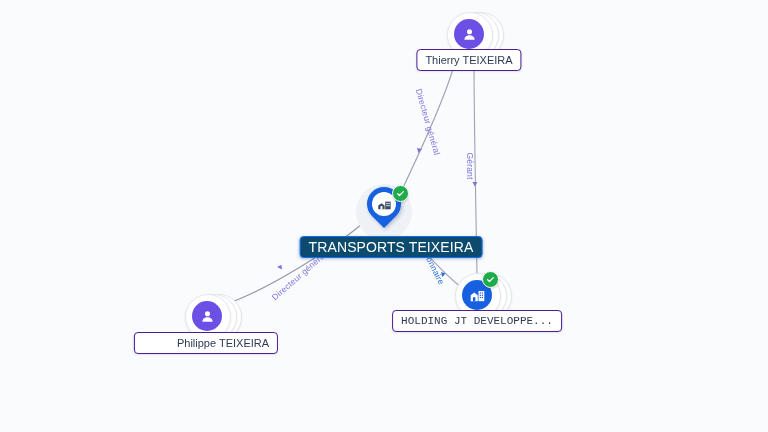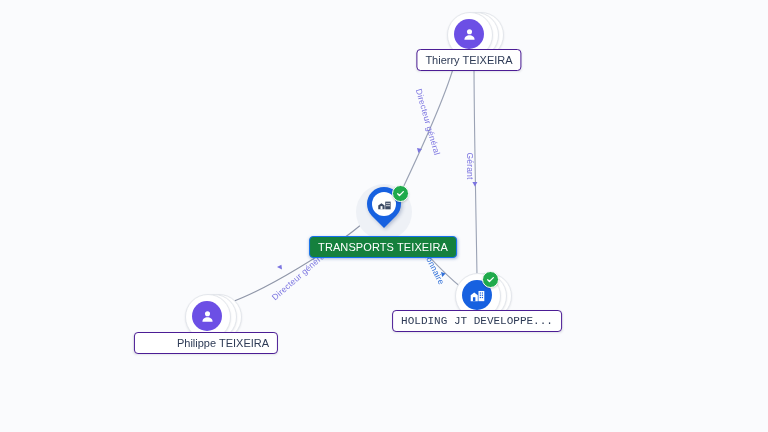--- a/index.html
+++ b/index.html
@@ -114,26 +114,27 @@
     font-size: 11px;
     line-height: 14px;
     padding: 3px 8px;
     border-radius: 4px;
     background: #ffffff;
     color: #2d3a55;
     border: 1px solid #4c1d95;
     box-shadow: 0 1px 2px rgba(30,40,70,0.10);
   }
   .node-label.selected {
-    background: #15803d;
+    background: #0c4a6e;
     color: #ffffff;
     border-color: #1570ef;
-    font-size: 11px;
+    font-size: 14px;
     letter-spacing: .1px;
     box-shadow: 0 1px 3px rgba(20,70,160,0.35);
+    margin-left: 8px;
   }
 
   
   .edge-label {
     position: absolute;
     white-space: nowrap;
     font-size: 8.5px;
     line-height: 10px;
     color: #7b74e0;
     transform-origin: 50% 50%;

